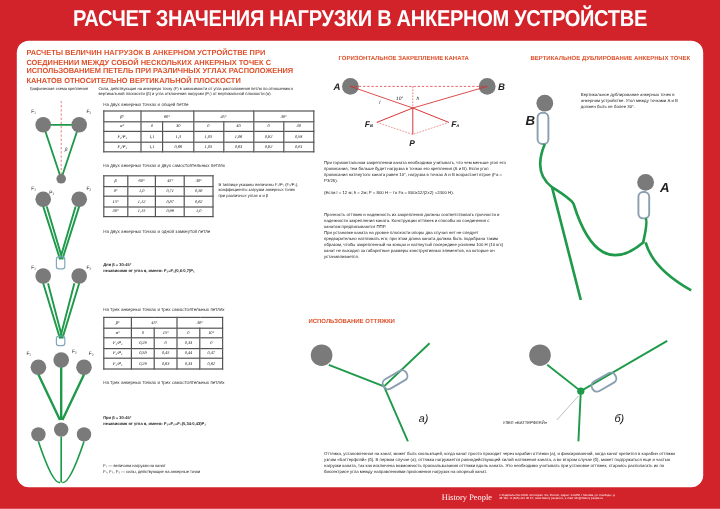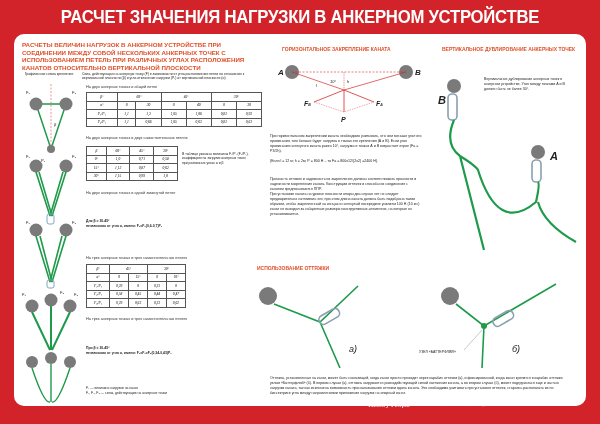--- a/index.html
+++ b/index.html
@@ -8,21 +8,21 @@
   .title { position:absolute; left:0; top:6px; width:600px; text-align:center; color:#fff;
            font-family:"Liberation Sans", sans-serif; font-weight:bold; font-size:19px; letter-spacing:-0.3px; transform:scaleX(0.88); }
   .panel { position:absolute; left:14px; top:34px; width:572px; height:372px; background:#fff; border-radius:10px; }
   .h-red { color:#e0502a; font-weight:bold; font-size:6.2px; line-height:7.5px; text-transform:uppercase; }
   .sm { font-size:3.4px; line-height:4.3px; color:#222; }
   .txt { font-size:3.6px; line-height:5px; color:#222; }
   .tbl-cap { font-size:3.8px; color:#333; }
   table.dt { border-collapse:collapse; font-size:3.6px; font-style:italic; font-family:"Liberation Serif", serif; }
   table.dt td { border:0.5px solid #555; text-align:center; padding:0; height:8.5px; }
   .abs { position:absolute; }
-  .foot { position:absolute; left:0; top:396px; width:528px; height:18px; }
+  .foot { position:absolute; left:0; top:406px; width:528px; height:18px; }
   .brand { position:absolute; right:118px; top:5px; color:#fff; font-family:"Liberation Serif", serif; font-size:7px; }
   .brand-small { position:absolute; right:12px; top:5px; color:#fff; font-size:2.4px; line-height:3px; width:100px; }
 </style>
 </head>
 <body>
 
 <div class="title">РАСЧЕТ ЗНАЧЕНИЯ НАГРУЗКИ В АНКЕРНОМ УСТРОЙСТВЕ</div>
 
 <div class="panel">
 

